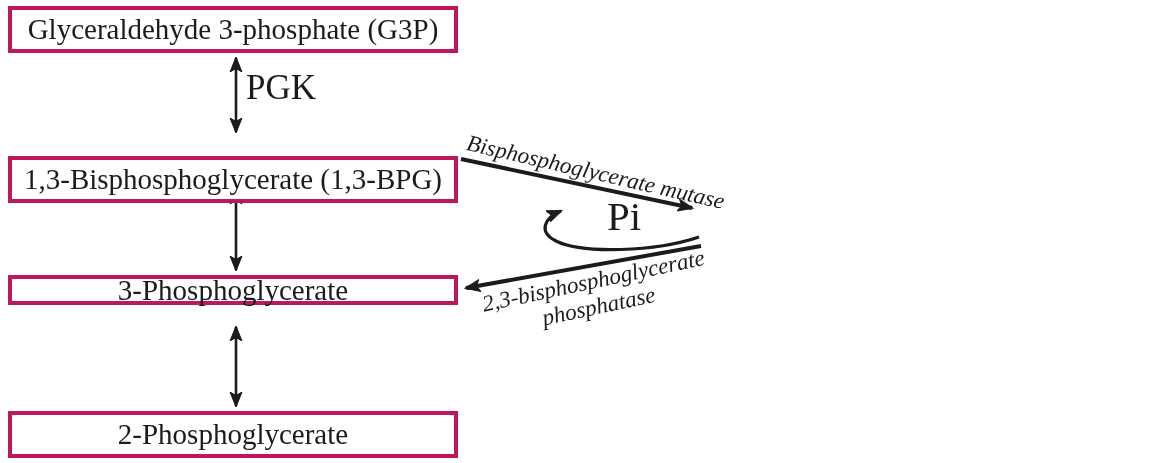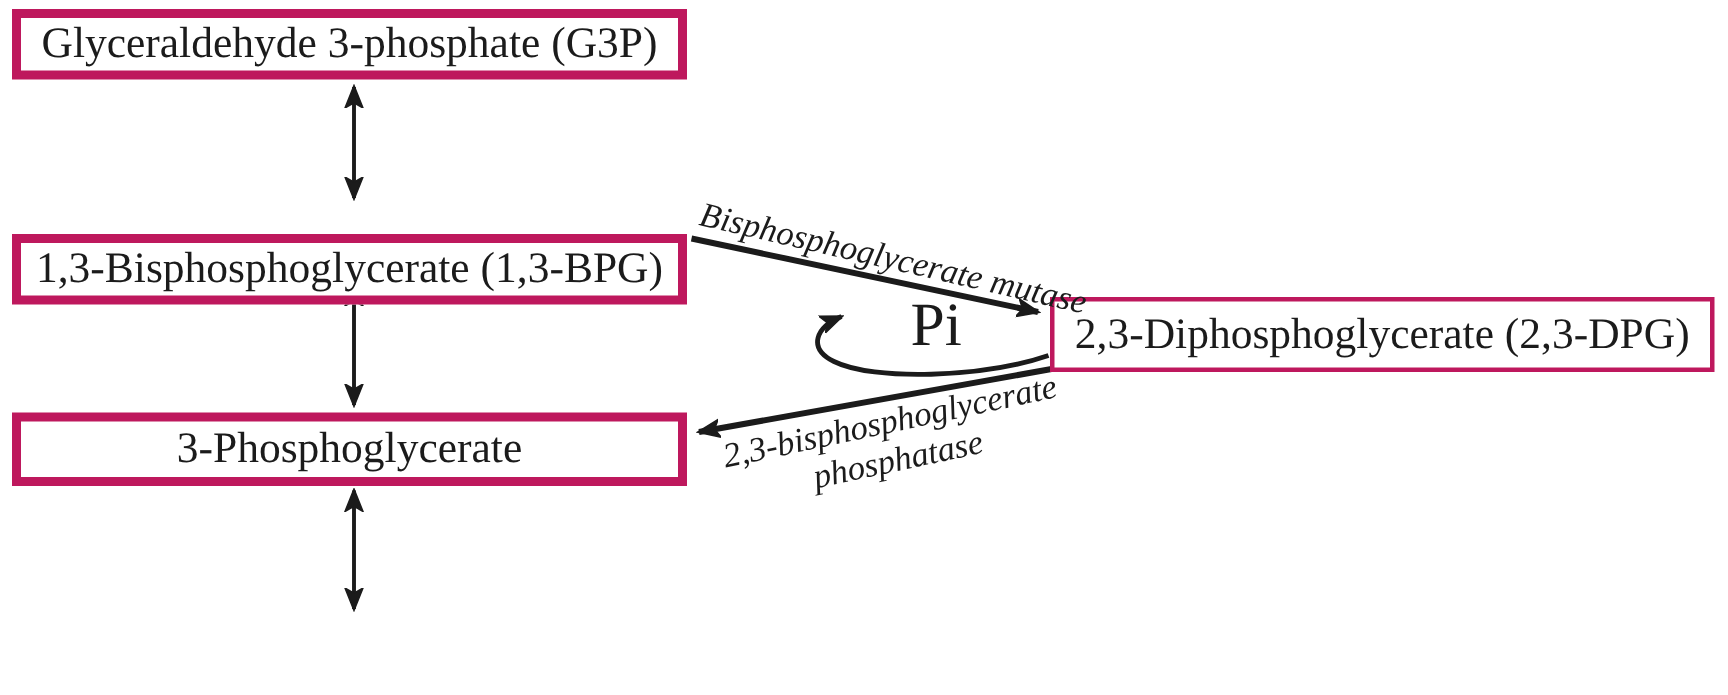--- a/index.html
+++ b/index.html
@@ -24,31 +24,31 @@
     height: 463px;
   }
   .arrow-layer line,
   .arrow-layer path {
     stroke: #1b1b1b;
   }
   .node-box {
     position: absolute;
     box-sizing: border-box;
     background: #ffffff;
-    border: 6px solid #be185d;
+    border: 4px solid #be185d;
     display: flex;
     align-items: center;
     justify-content: center;
     font-size: 29px;
     white-space: nowrap;
     line-height: 1;
   }
   .node-g3p   { left: 8px;   top: 6px;   width: 450px; height: 47px; }
   .node-bpg13 { left: 8px;   top: 136px; width: 450px; height: 47px; margin-top: 20px; }
-  .node-pg3   { left: 8px;   top: 275px; width: 450px; height: 49px; align-items: center; }
+  .node-pg3   { left: 8px;   top: 275px; width: 450px; height: 30px; align-items: center; }
   .node-pg2   { left: 8px;   top: 411px; width: 450px; height: 47px; }
   .node-dpg23 { left: 700px; top: 198px; width: 443px; height: 50px; border-width: 3px; }
 
   .enzyme-vert {
     position: absolute;
     font-size: 35px;
     line-height: 1;
     white-space: nowrap;
   }
   .label-pgk   { left: 246px; top: 70px; }
@@ -115,25 +115,26 @@
   </div>
 
   <div class="node-box node-bpg13">
     <span>1,3-Bisphosphoglycerate (1,3-BPG)</span>
   </div>
 
   <div class="node-box node-pg3">
     <span>3-Phosphoglycerate</span>
   </div>
 
-
-  <div class="node-box node-dpg23">
-    <span>2,3-Diphosphoglycerate (2,3-DPG)</span>
+  <div class="node-box node-pg2">
+    <span>2-Phosphoglycerate</span>
   </div>
 
+
+  <div class="enzyme-vert label-pgk">PGK</div>
 
 
 
   <div class="enzyme-slant label-mutase">Bisphosphoglycerate mutase</div>
 
   <div class="enzyme-slant label-phosphatase">
     <span>2,3-bisphosphoglycerate</span><br>
     <span>phosphatase</span>
   </div>
 

